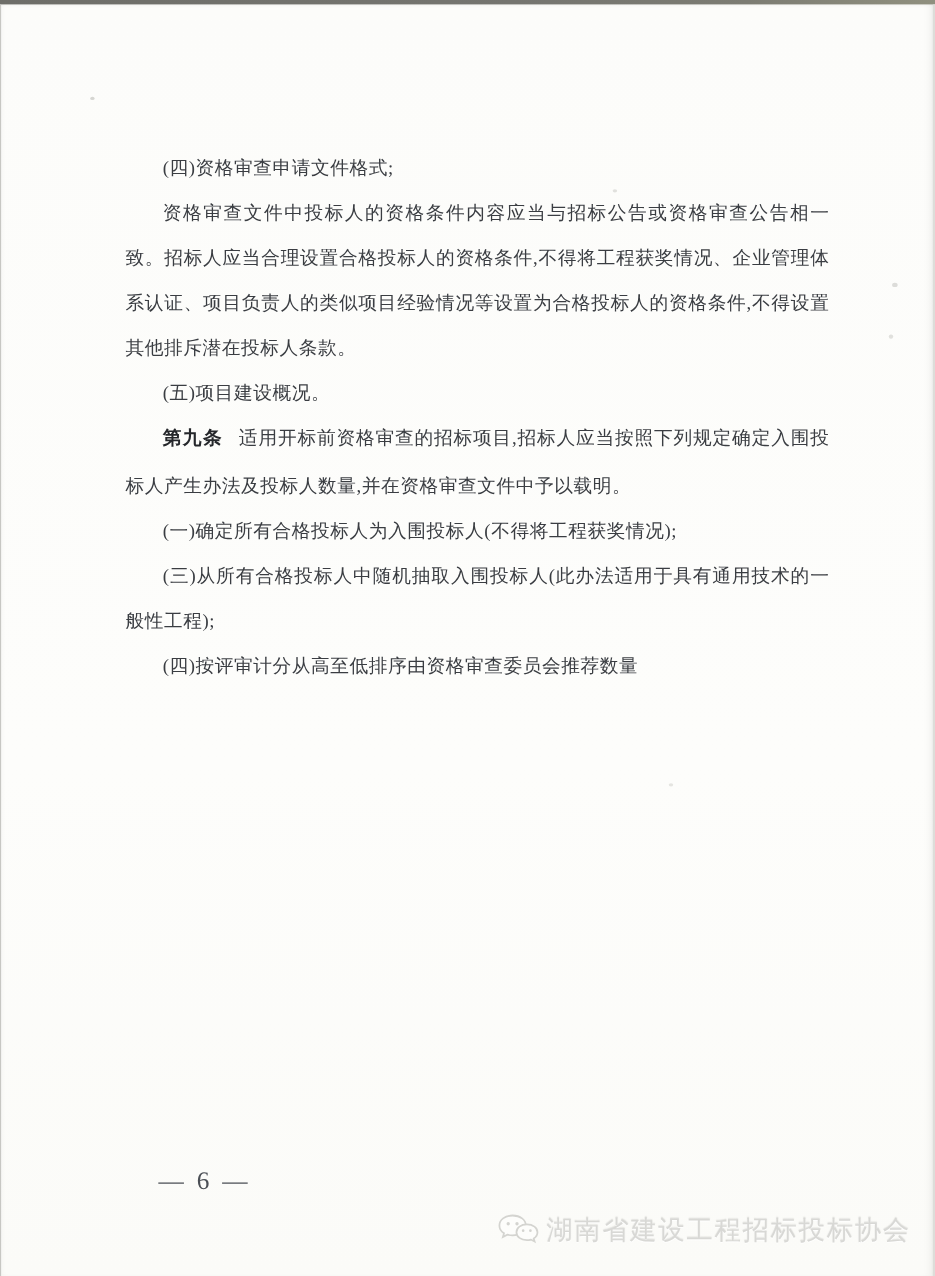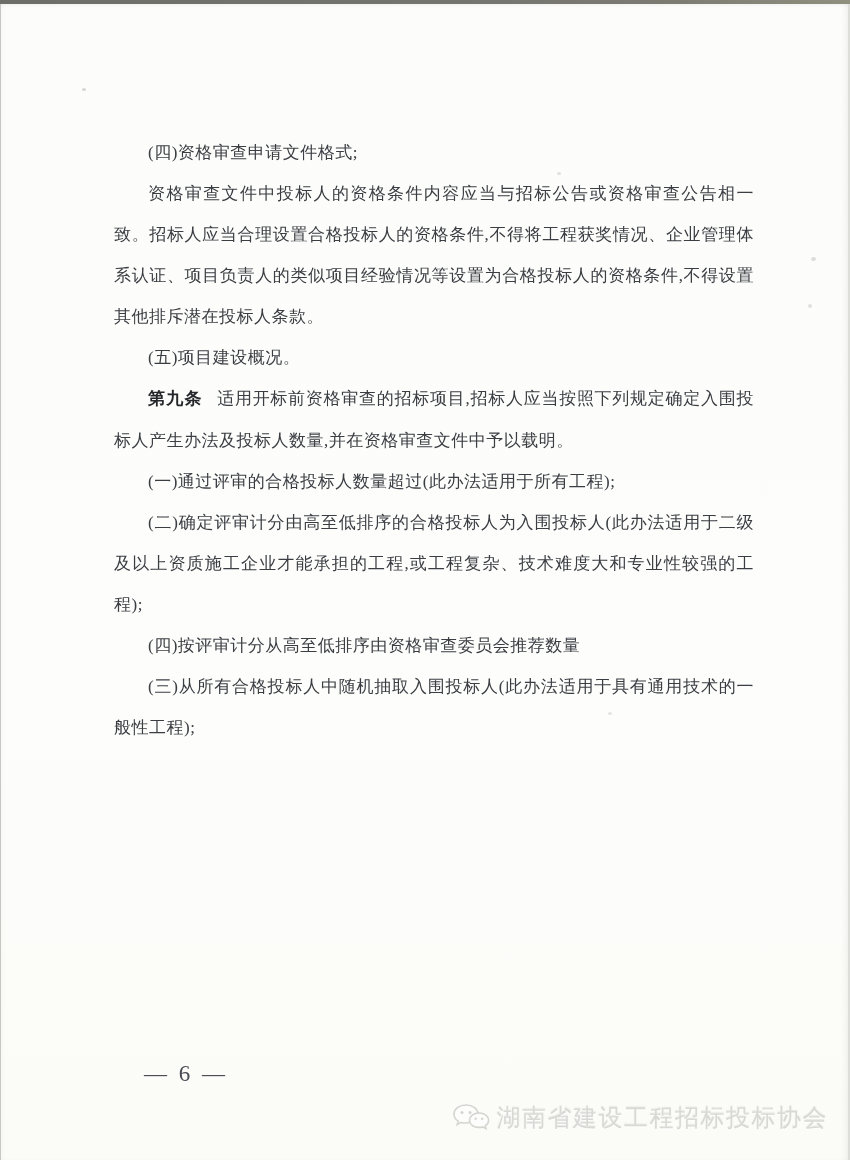--- a/index.html
+++ b/index.html
@@ -115,24 +115,23 @@
   <div class="speck s4"></div>
   <div class="speck s5"></div>
 
   <div class="content">
     <p>(四)资格审查申请文件格式;</p>
     <p>资格审查文件中投标人的资格条件内容应当与招标公告或资格审查公告相一致。招标人应当合理设置合格投标人的资格条件,不得将工程获奖情况、企业管理体系认证、项目负责人的类似项目经验情况等设置为合格投标人的资格条件,不得设置其他排斥潜在投标人条款。</p>
     <p>(五)项目建设概况。</p>
     <p>
       <span class="article-lead">第九条</span><span>适用开标前资格审查的招标项目,招标人应当按照下列规定确定入围投标人产生办法及投标人数量,并在资格审查文件中予以载明。</span>
     </p>
-    <p>(一)通过评审的合格投标人数量超过(此办法适用于所有工程);</p>
-    <p>(二)确定评审计分由高至低排序的合格投标人为入围投标人(此办法适用于二级及以上资质施工企业才能承担的工程,或工程复杂、技术难度大和专业性较强的工程);</p>
+    <p>(一)确定所有合格投标人为入围投标人(不得将工程获奖情况);</p>
+    <p>(三)从所有合格投标人中随机抽取入围投标人(此办法适用于具有通用技术的一般性工程);</p>
     <p>(四)按评审计分从高至低排序由资格审查委员会推荐数量</p>
-    <p>(三)从所有合格投标人中随机抽取入围投标人(此办法适用于具有通用技术的一般性工程);</p>
   </div>
 
   <div class="page-number">— 6 —</div>
 
   <div class="watermark">
     <span class="wechat-icon">
       <svg width="38" height="32" viewBox="0 0 38 32">
         <g fill="none" stroke="#d4d4d0" stroke-width="1.6">
           <path d="M14 3 C7 3 2 7 2 12 C2 15 3.6 17.5 6.2 19.1 L5.2 22.6 L9.2 20.4 C10.6 20.8 12.3 21 14 21 C21 21 26 17 26 12 C26 7 21 3 14 3 Z" fill="#fdfdfb"></path>
           <path d="M27 11 C21.5 11 17.5 14.2 17.5 18.2 C17.5 22.2 21.5 25.4 27 25.4 C28.3 25.4 29.6 25.2 30.7 24.9 L34 26.7 L33.2 23.9 C35.3 22.6 36.6 20.5 36.6 18.2 C36.6 14.2 32.5 11 27 11 Z" fill="#fdfdfb"></path>

